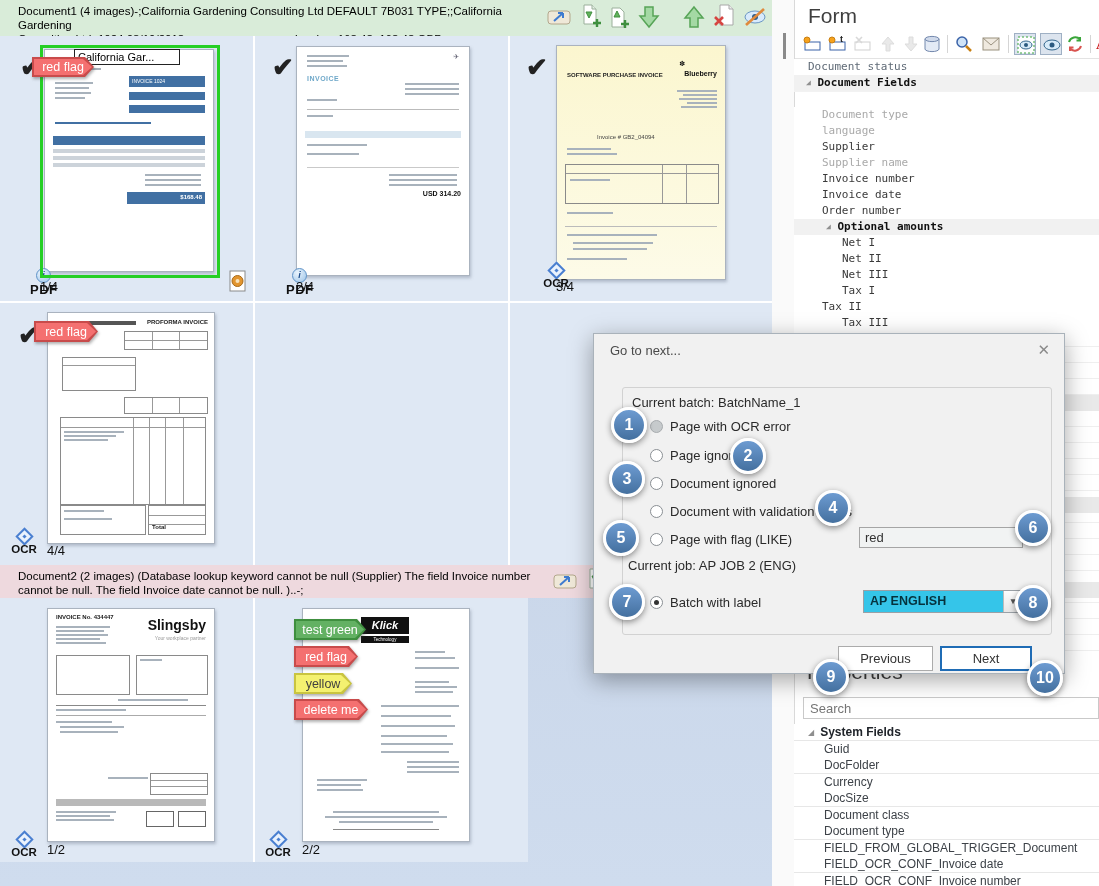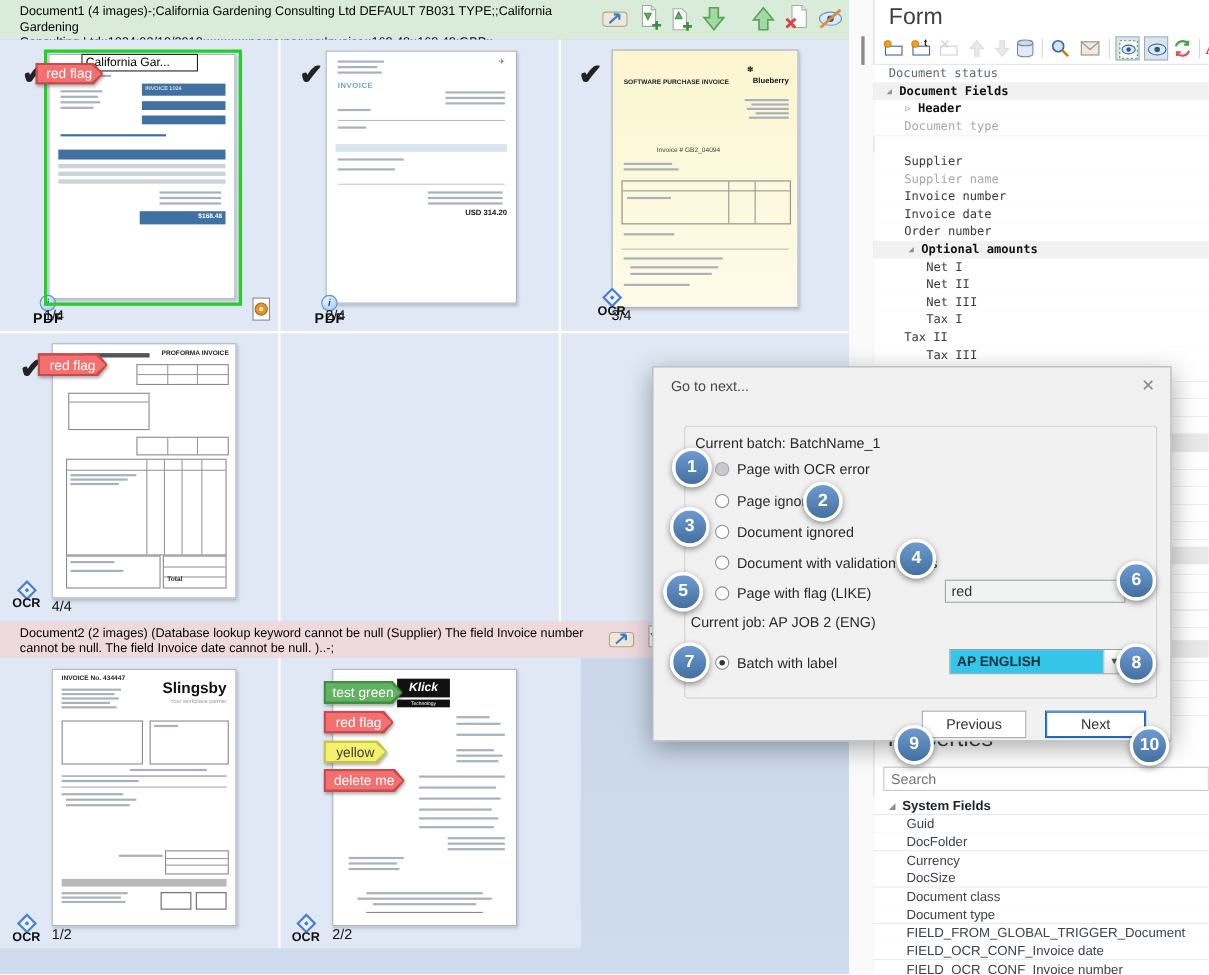--- a/index.html
+++ b/index.html
@@ -511,22 +511,22 @@
         <svg viewBox="0 0 22 22" width="22" height="22">
             <text x="2" y="16" font-size="15" font-weight="bold" fill="#c22" font-family="Liberation Serif">A</text>
             <circle cx="16" cy="15" r="4.5" fill="#e05a2b"></circle>
             <rect x="13.5" y="14" width="5" height="2" fill="#fff"></rect>
           </svg></span>
     </div>
   </div>
 
   <div class="frow" style="top:59px"><span class="fl status" style="margin-left:14px">Document status</span></div>
   <div class="frow band" style="top:75px"><span class="tri" style="margin-left:12px">◢</span> <span class="fl grp">Document Fields</span></div>
-  <div class="frow" style="top:91px"><span class="tri" style="margin-left:29px">▷</span> <span class="fl grp">Header</span></div>
   <div class="frow" style="top:107px"><span class="fl muted" style="margin-left:28px">Document type</span></div>
+  <div class="frow" style="top:123px"><span class="fl muted" style="margin-left:28px">language</span></div>
   <div class="frow" style="top:139px"><span class="fl" style="margin-left:28px">Supplier</span></div>
   <div class="frow" style="top:155px"><span class="fl muted" style="margin-left:28px">Supplier name</span></div>
   <div class="frow" style="top:171px"><span class="fl" style="margin-left:28px">Invoice number</span></div>
   <div class="frow" style="top:187px"><span class="fl" style="margin-left:28px">Invoice date</span></div>
   <div class="frow" style="top:203px"><span class="fl" style="margin-left:28px">Order number</span></div>
   <div class="frow band" style="top:219px"><span class="tri" style="margin-left:32px">◢</span> <span class="fl grp">Optional amounts</span></div>
   <div class="frow" style="top:235px"><span class="fl" style="margin-left:48px">Net I</span></div>
   <div class="frow" style="top:251px"><span class="fl" style="margin-left:48px">Net II</span></div>
   <div class="frow" style="top:267px"><span class="fl" style="margin-left:48px">Net III</span></div>
   <div class="frow" style="top:283px"><span class="fl" style="margin-left:48px">Tax I</span></div>
@@ -580,21 +580,21 @@
     <div class="radio-row" style="top:261px">
       <span class="rb checked"></span>
       <span class="rlbl">Batch with label</span></div>
 
     <div class="dd">
       <span class="dd-val">AP ENGLISH</span>
       <span class="dd-btn">▾</span>
     </div>
 
     <button class="dlg-btn" style="left:244px;width:95px">Previous</button>
-    <button class="dlg-btn primary" style="left:356px;width:92px">Next</button>
+    <button class="dlg-btn primary" style="left:346px;width:92px">Next</button>
   </div>
 
   <span class="badge" style="left:611px;top:407px">1</span>
   <span class="badge" style="left:730px;top:438px">2</span>
   <span class="badge" style="left:609px;top:461px">3</span>
   <span class="badge" style="left:815px;top:490px">4</span>
   <span class="badge" style="left:603px;top:520px">5</span>
   <span class="badge" style="left:1015px;top:510px">6</span>
   <span class="badge" style="left:609px;top:584px">7</span>
   <span class="badge" style="left:1015px;top:585px">8</span>

